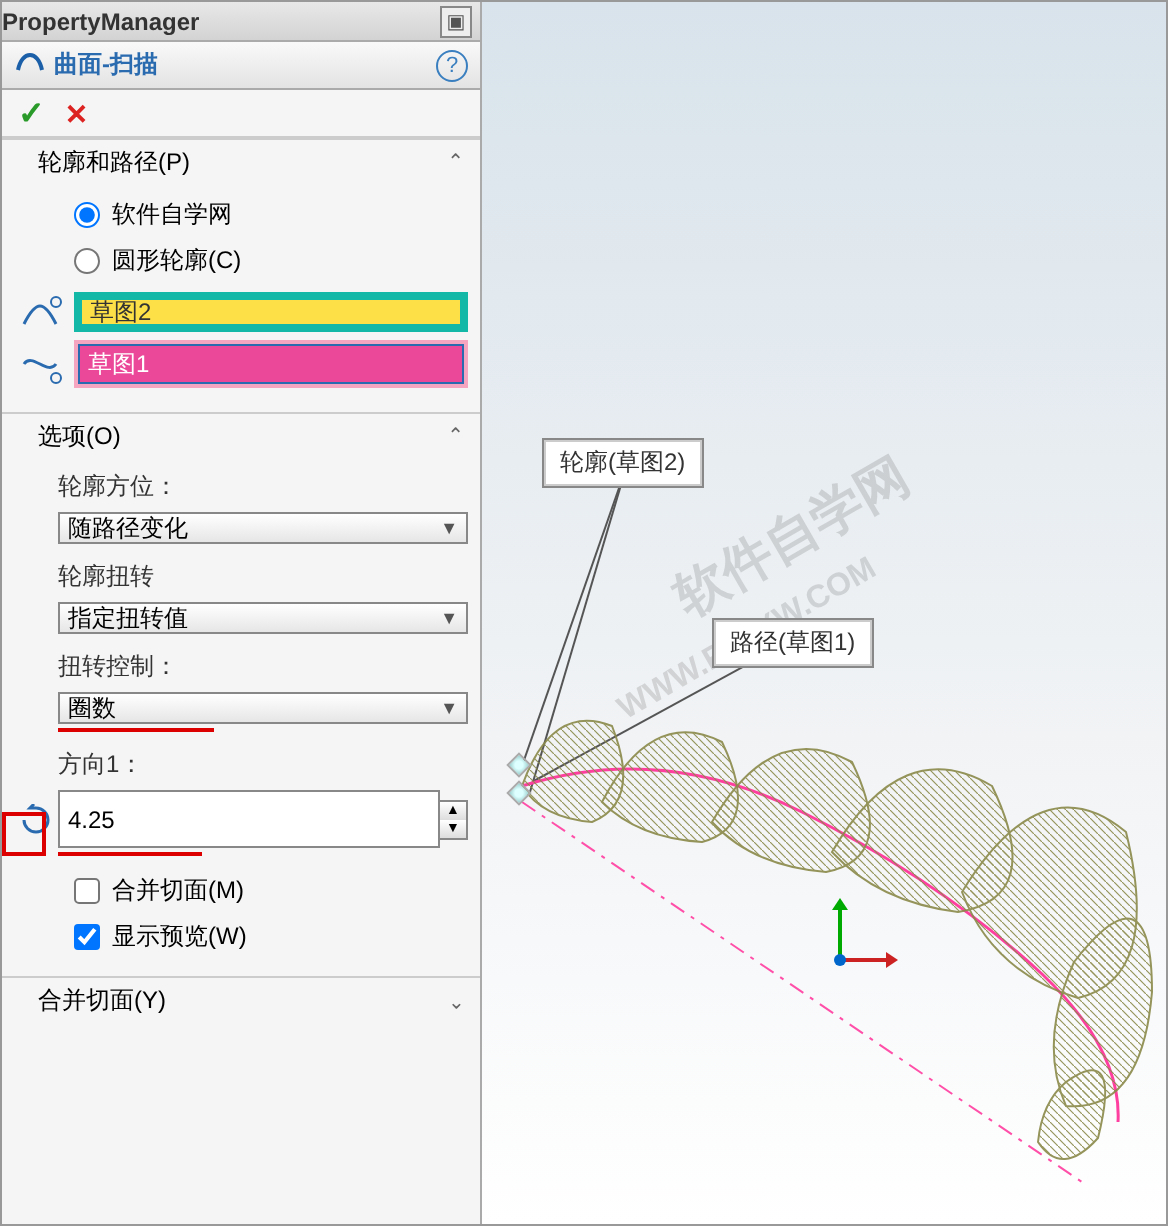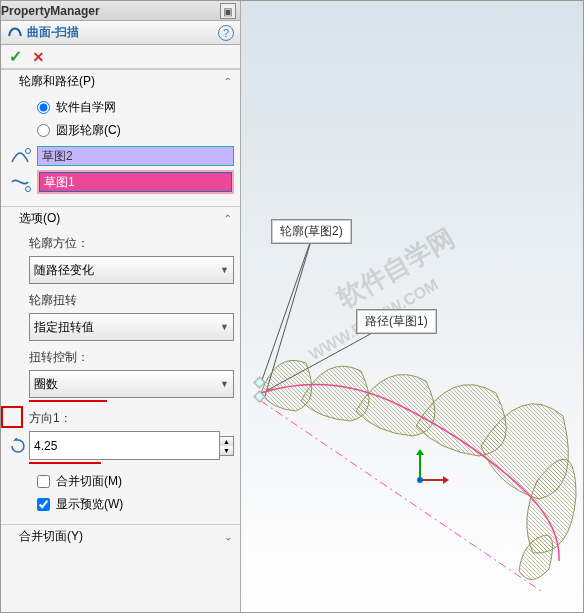--- a/index.html
+++ b/index.html
@@ -18,26 +18,26 @@
 .x-icon{color:#d22;font-size:14px;font-weight:bold}
 .section{border-top:1px solid #ccc}
 .section-header{height:22px;display:flex;align-items:center;padding:0 18px;background:#f5f5f5;cursor:pointer;position:relative}
 .section-header .chev{position:absolute;right:8px;color:#666;font-size:10px}
 .section-body{padding:4px 6px 8px 6px}
 .radio-row{display:flex;align-items:center;gap:6px;padding:3px 0 3px 30px}
 input[type=radio]{width:13px;height:13px}
 .field-row{display:flex;align-items:center;gap:4px;margin:4px 0}
 .lead-icon{width:26px;height:20px;display:flex;align-items:center;justify-content:center;color:#2a6bb0;position:relative;flex-shrink:0}
 .lead-icon .dot{width:6px;height:6px;border-radius:50%;border:1px solid #2a6bb0;position:absolute;right:2px;top:2px}
-.text-input{flex:1;height:20px;border:1px solid #14b8a6;background:#c4b5fd;padding:0 4px;color:#333}
+.text-input{flex:1;height:20px;border:4px solid #14b8a6;background:#fde047;padding:0 4px;color:#333}
 .text-input.sel{background:#ec4899;color:#fff;border:1px solid #2a6bb0}
 .pink-border{padding:2px;background:#f6a5c0}
 .pink-border .text-input{border:1px solid #2a6bb0;width:100%}
 .opt-label{padding:2px 0 2px 22px;color:#333}
-.dropdown{display:flex;height:28px;border:1px solid #888;background:linear-gradient(#fff,#e6e6e6);margin:2px 0 6px 22px;align-items:center;padding:0 4px;position:relative}
+.dropdown{display:flex;height:16px;border:1px solid #888;background:linear-gradient(#fff,#e6e6e6);margin:2px 0 6px 22px;align-items:center;padding:0 4px;position:relative}
 .dropdown .dd-arrow{position:absolute;right:4px;color:#555;font-size:9px}
 .red-underline{height:2px;background:#d00;margin:-4px 0 6px 22px;width:78px}
 .spinner-row{display:flex;align-items:center;margin:2px 0 2px 0}
 .spinner-row .lead-icon{width:22px}
 .spinner-input{flex:1;height:29px;border:1px solid #888;background:#fff;padding:0 4px}
 .spin-btns{width:14px;height:20px;display:flex;flex-direction:column;border:1px solid #888;border-left:none}
 .spin-btns div{flex:1;display:flex;align-items:center;justify-content:center;font-size:7px;background:linear-gradient(#fff,#ddd)}
 .red-box{position:absolute;border:2px solid #d00;pointer-events:none}
 .check-row{display:flex;align-items:center;gap:6px;padding:3px 0 3px 30px}
 input[type=checkbox]{width:13px;height:13px}

